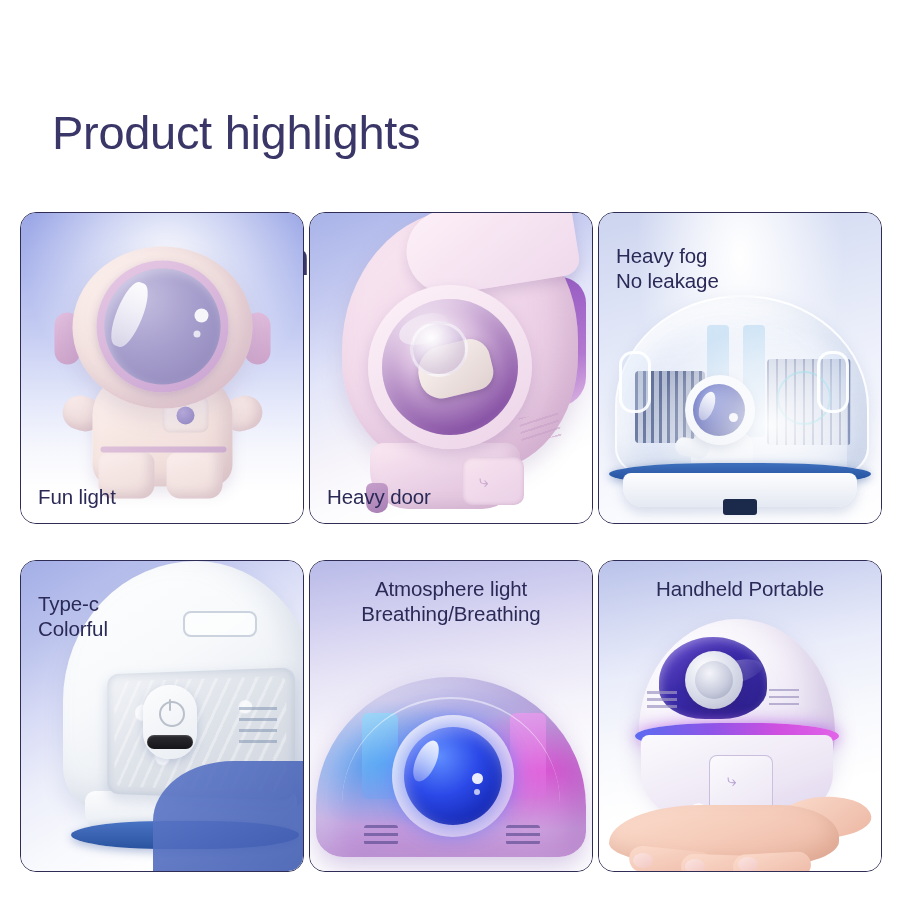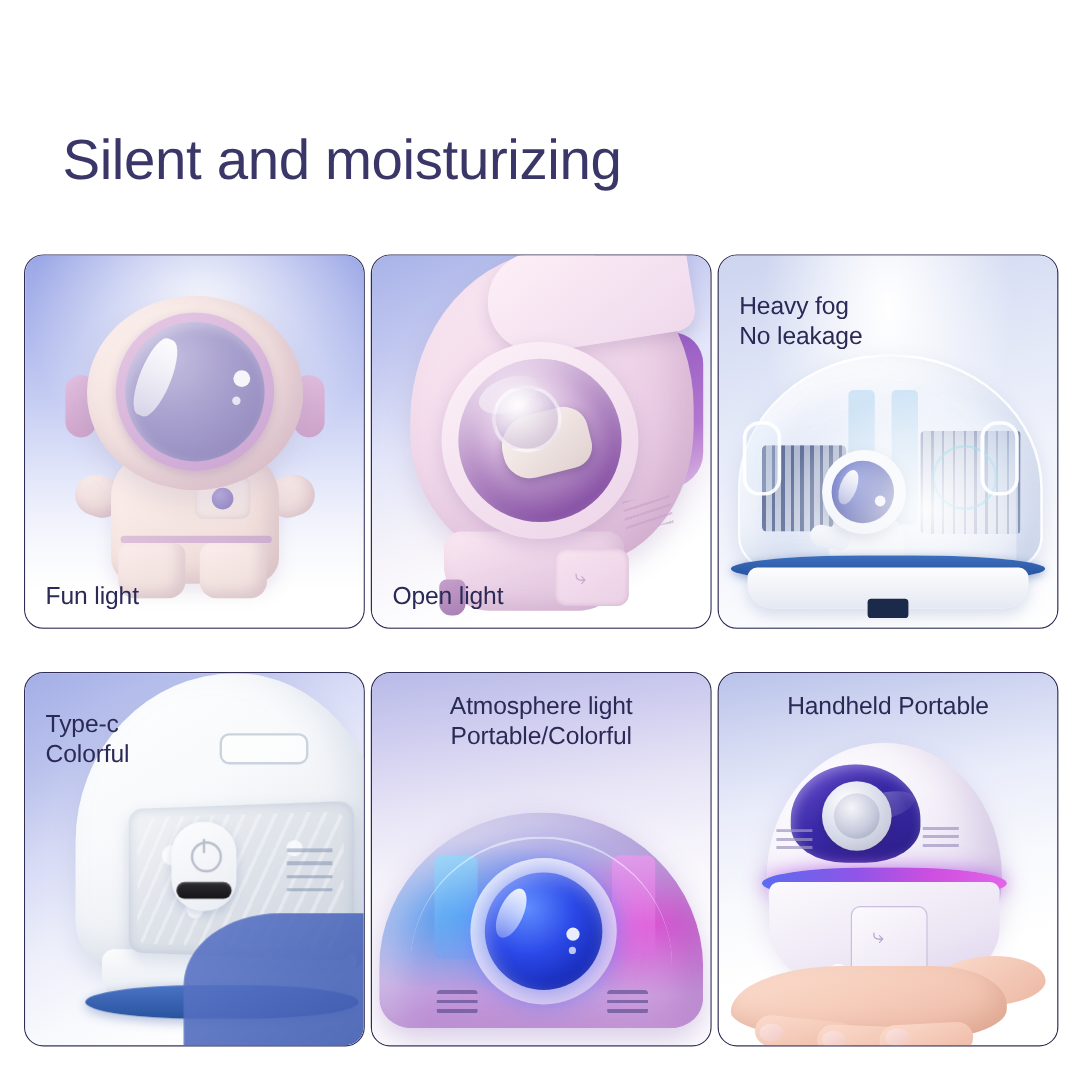--- a/index.html
+++ b/index.html
@@ -552,20 +552,21 @@
   .hand .n1{left:40px;top:56px;}
   .hand .n2{left:92px;top:62px;}
   .hand .n3{left:145px;top:60px;}
 </style>
 </head>
 <body>
 
 <div class="page">
 
   <div class="heading">
+    <span class="ln">Product highlights</span>
     <span class="ln">Silent and moisturizing</span>
   </div>
 
   <div class="grid">
 
     <div class="card r1 c1">
       <div class="scene bg-periwinkle">
         <div class="doll">
           <div class="armL"></div>
             <div class="armR"></div>
@@ -602,21 +603,21 @@
           <div class="window">
             <div class="innerDoll"></div>
             <div class="innerHelm"></div>
             <div class="innerGlint"></div>
           </div>
           <div class="vents"></div>
           <div class="btnPanel"></div>
           <div class="btnIcon">⤷</div>
         </div>
       </div>
-      <div class="label bl">Open light</div>
+      <div class="label bl">Heavy door</div>
     </div>
 
     <div class="card r1 c3">
       <div class="scene bg-white-blue">
         <div class="dome">
           <div class="glass">
             <div class="techL"></div>
             <div class="techR"></div>
             <div class="hudRing"></div>
             <div class="pillarA"></div>
@@ -672,21 +673,21 @@
             <div class="portInner"></div>
             <div class="pg1"></div>
               <div class="pg2"></div>
               <div class="pg3"></div>
             <div class="ventL"></div>
               <div class="ventR"></div>
           </div>
         </div>
       </div>
       <div class="label tc">Atmosphere light
-Portable/Colorful</div>
+Breathing/Breathing</div>
     </div>
 
     <div class="card r2 c3">
       <div class="scene bg-handheld">
         <div class="hh">
           <div class="egg"></div>
           <div class="domeWin">
             <div class="winGlint"></div>
           </div>
           <div class="lens"></div>

